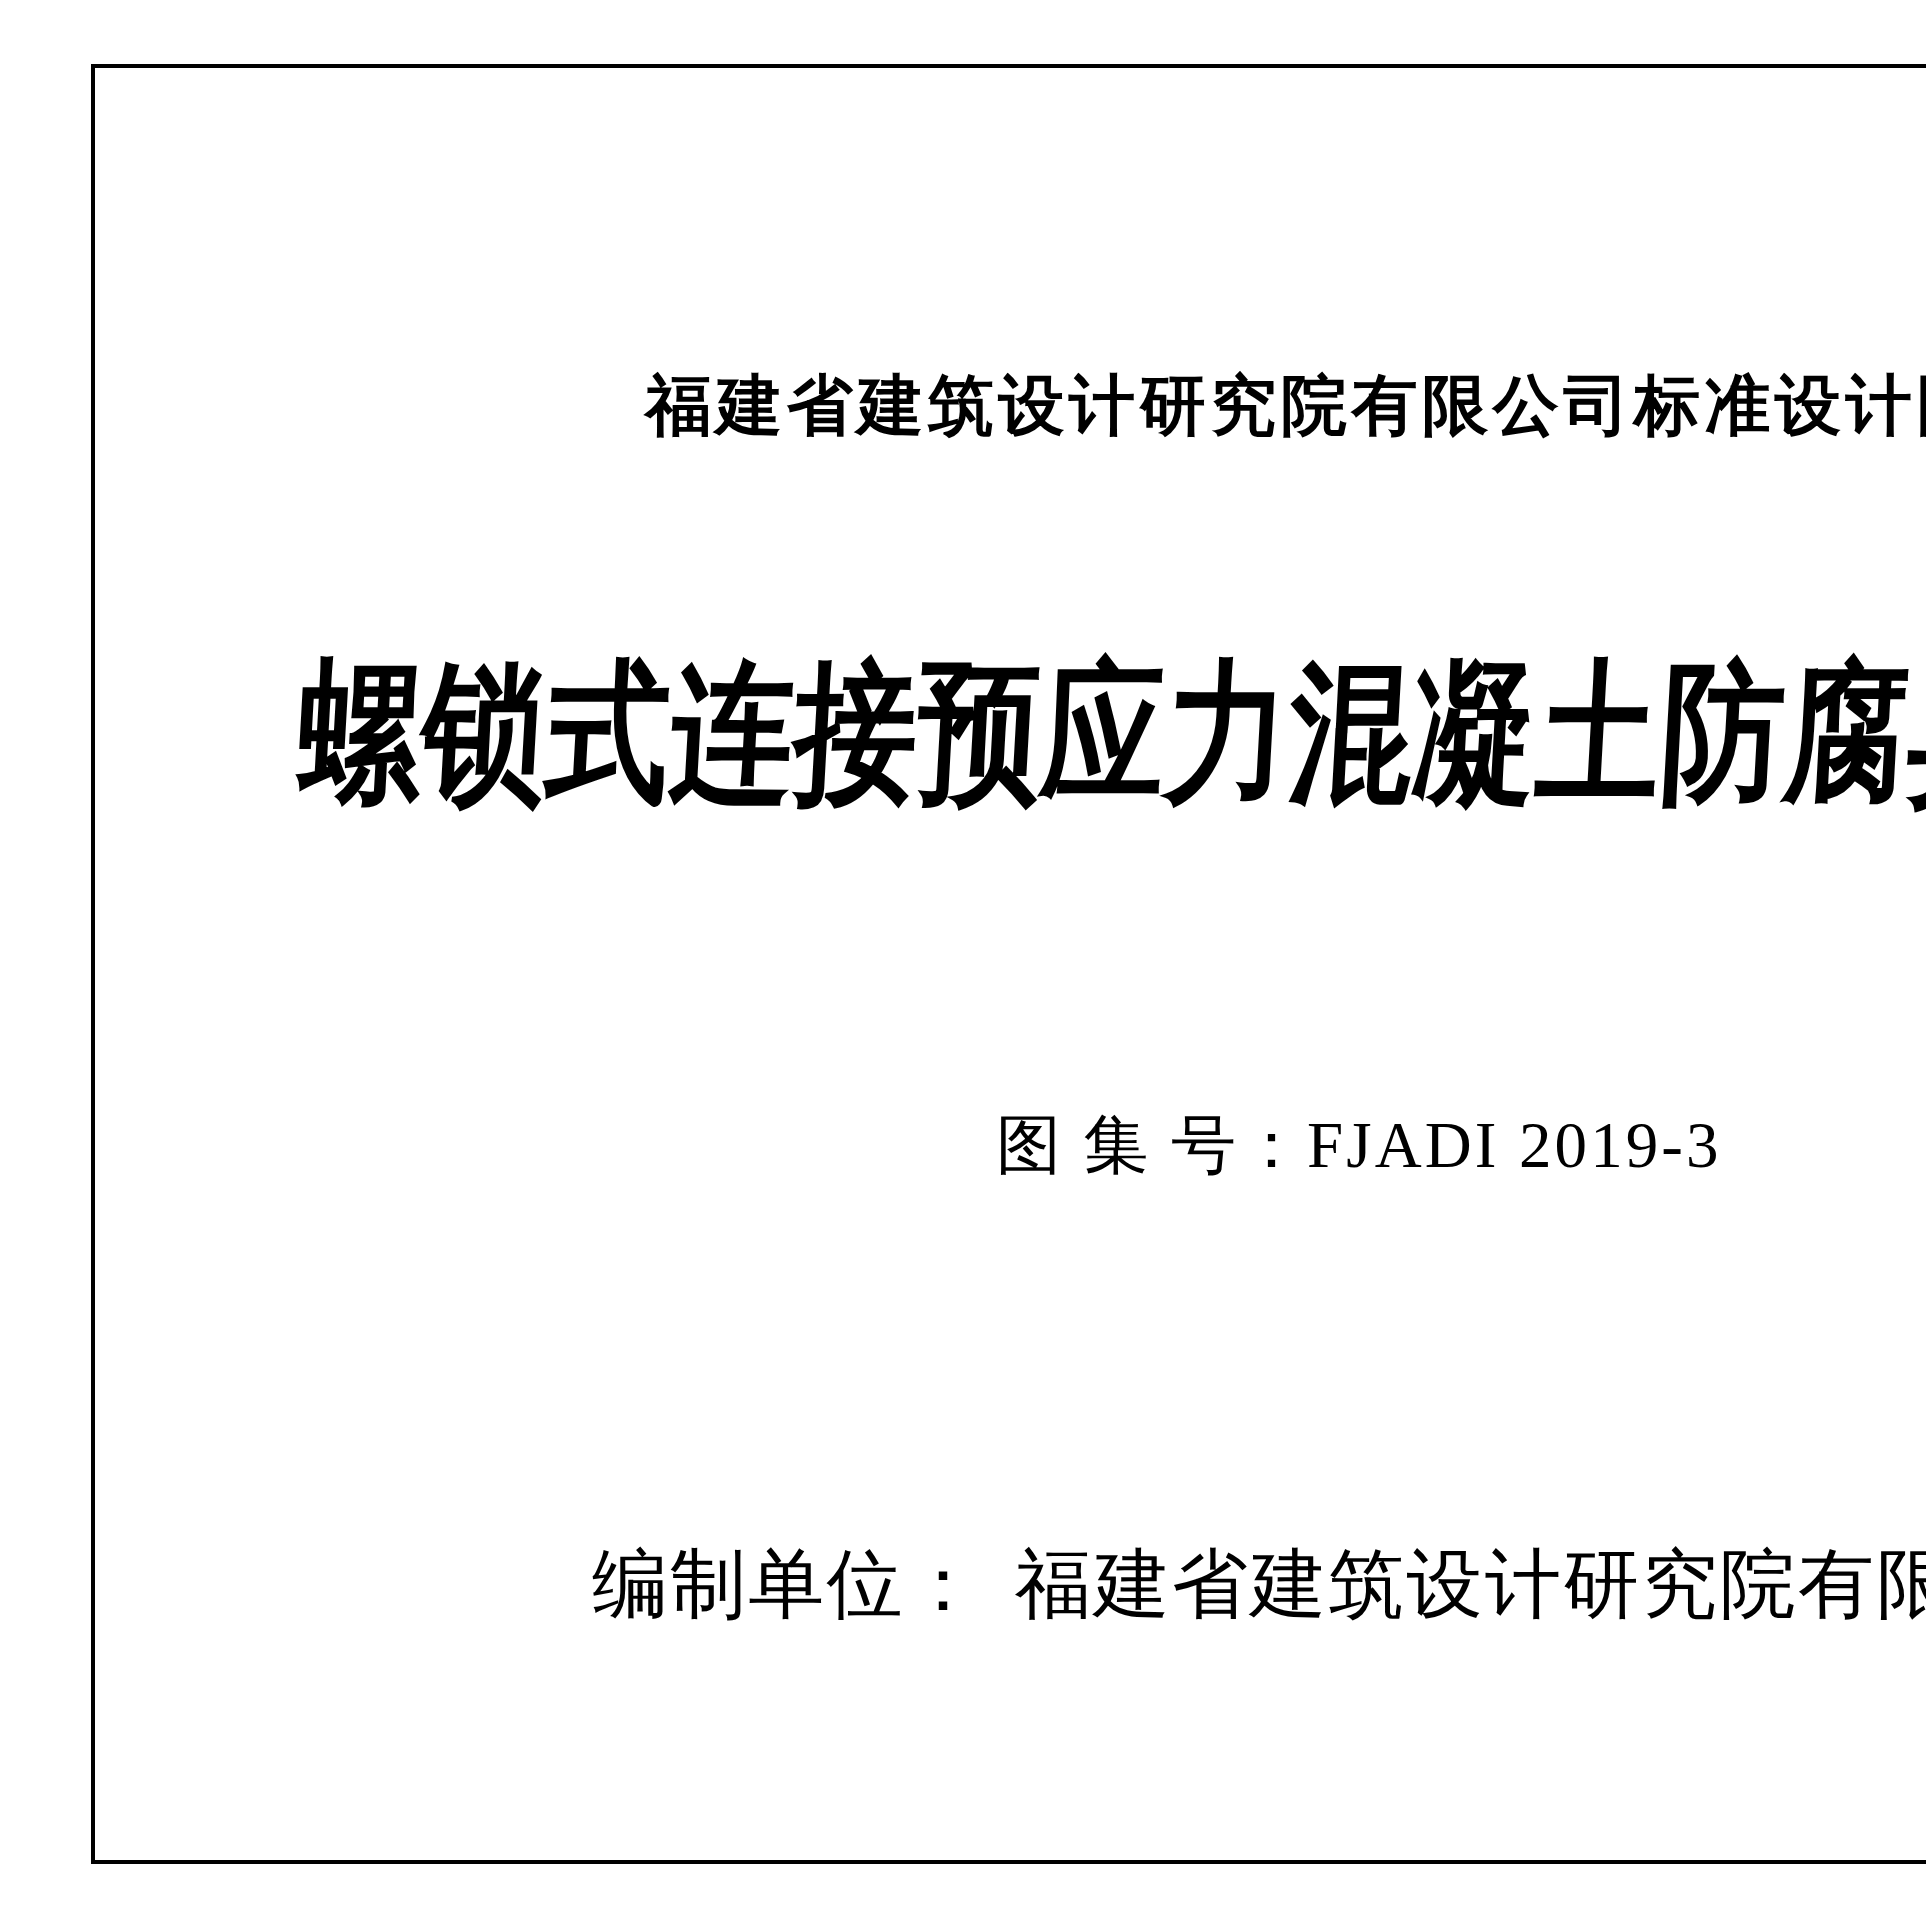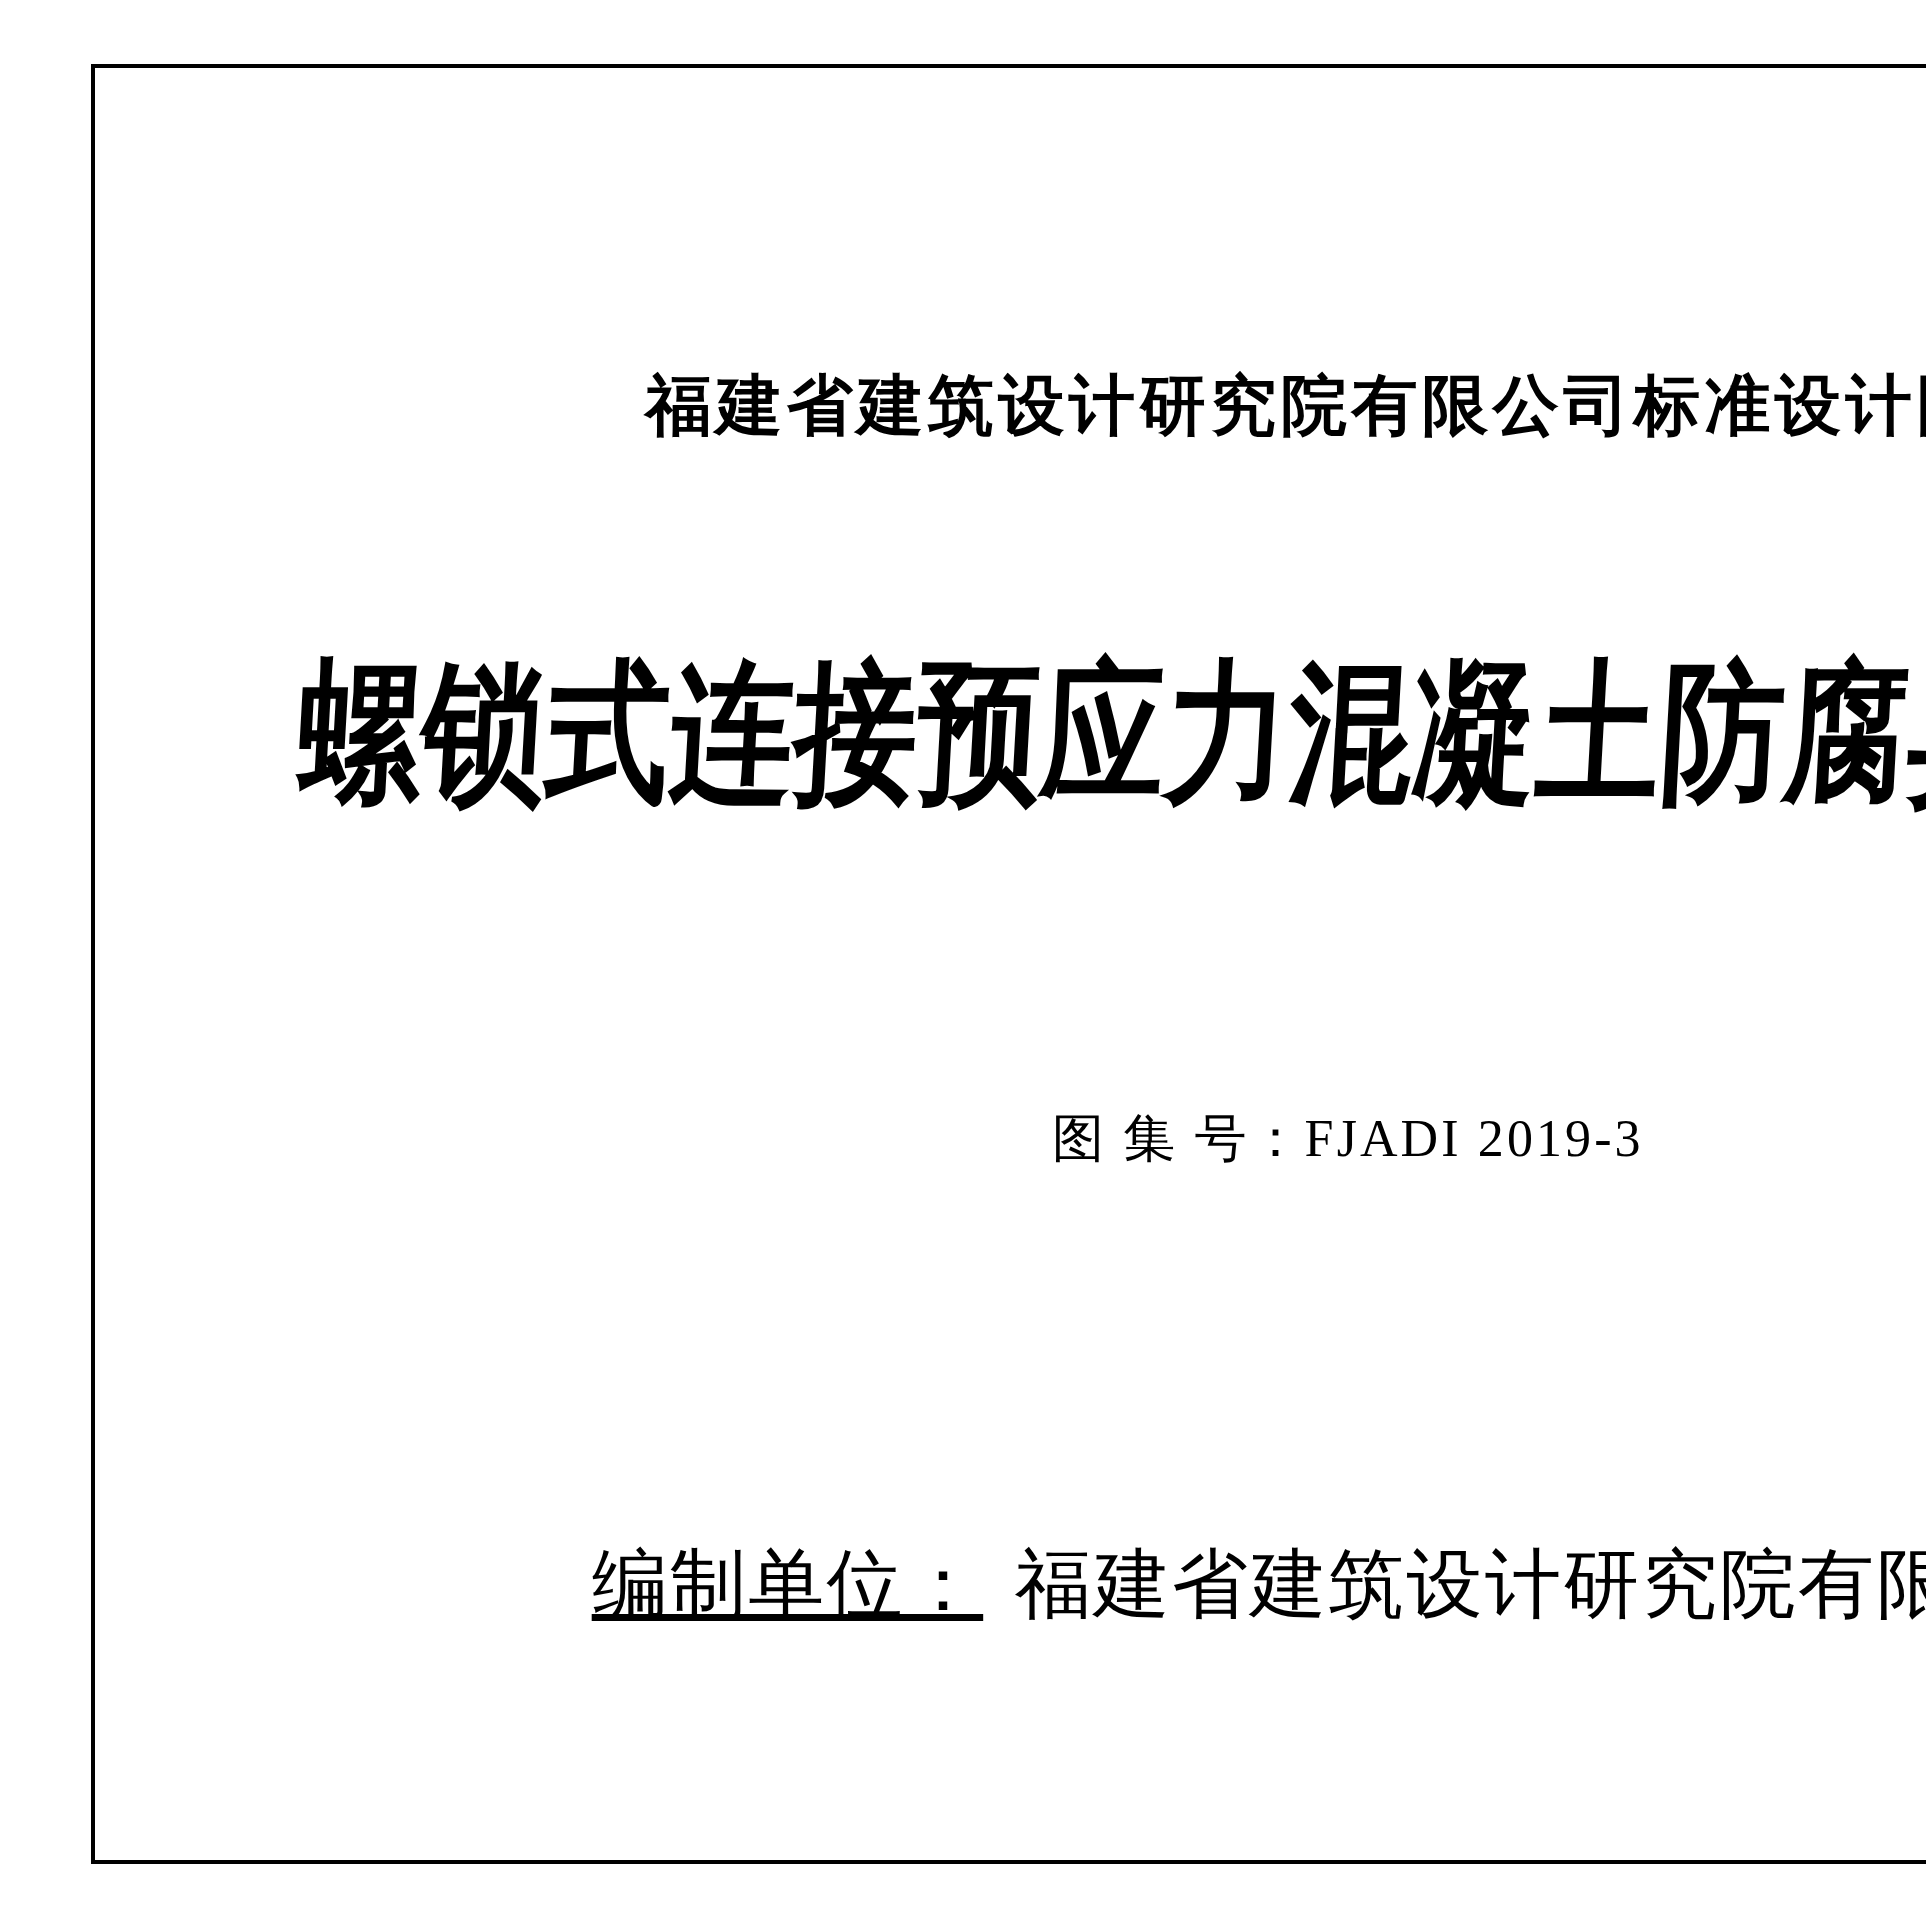--- a/index.html
+++ b/index.html
@@ -47,45 +47,44 @@
     font-weight: bold;
     font-size: 154px;
     line-height: 1;
     letter-spacing: 0.8px;
     white-space: nowrap;
     transform: scaleX(0.8) skewX(-4deg);
     transform-origin: 50% 50%;
   }
   .atlas-number {
     position: absolute;
-    left: 1052px;
+    left: 996px;
     top: 1113px;
     font-family: "Liberation Serif", serif;
     font-weight: normal;
-    font-size: 52px;
+    font-size: 65px;
     line-height: 1;
     letter-spacing: 3.1px;
     white-space: nowrap;
   }
   .publisher {
     position: absolute;
     left: 0;
     top: 1546px;
     width: 100%;
     text-align: center;
     font-family: "Liberation Serif", serif;
     font-weight: normal;
     font-size: 76px;
     line-height: 1;
     letter-spacing: 2.3px;
     white-space: nowrap;
   }
   .publisher .label {
     margin-right: 0.42em;
-    text-decoration: underline;
   }
 </style>
 </head>
 <body>
 
 <div class="frame"></div>
 
 <div class="series-title">福建省建筑设计研究院有限公司标准设计图集</div>
 
 <div class="atlas-title">螺锁式连接预应力混凝土防腐异型方桩</div>

